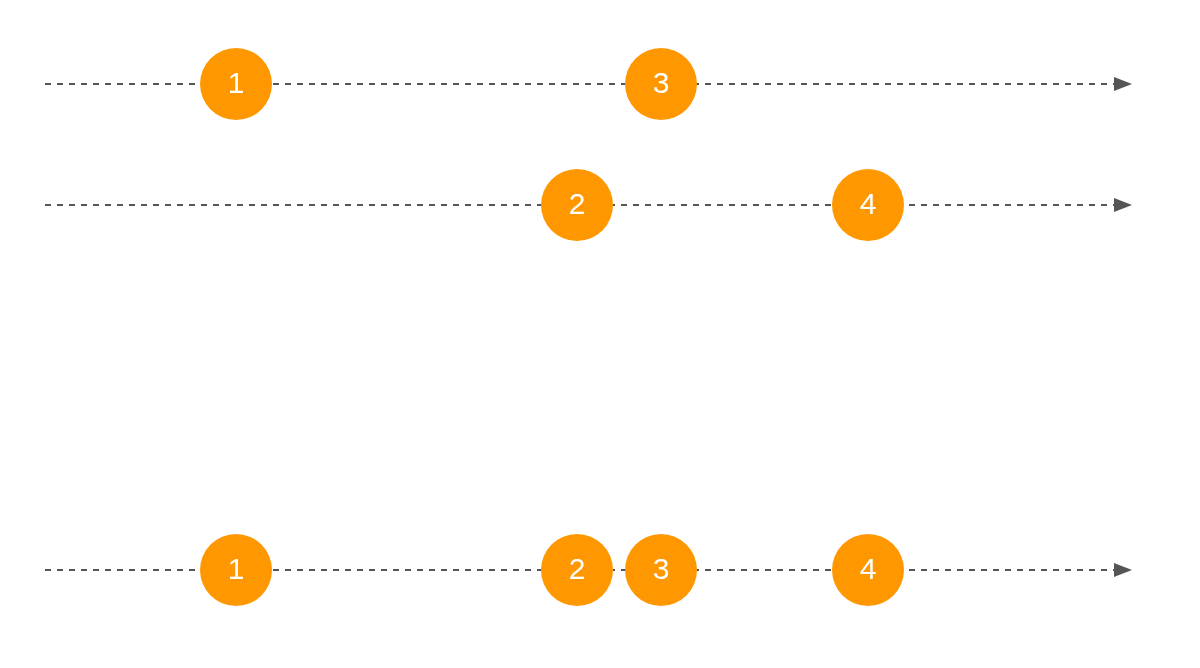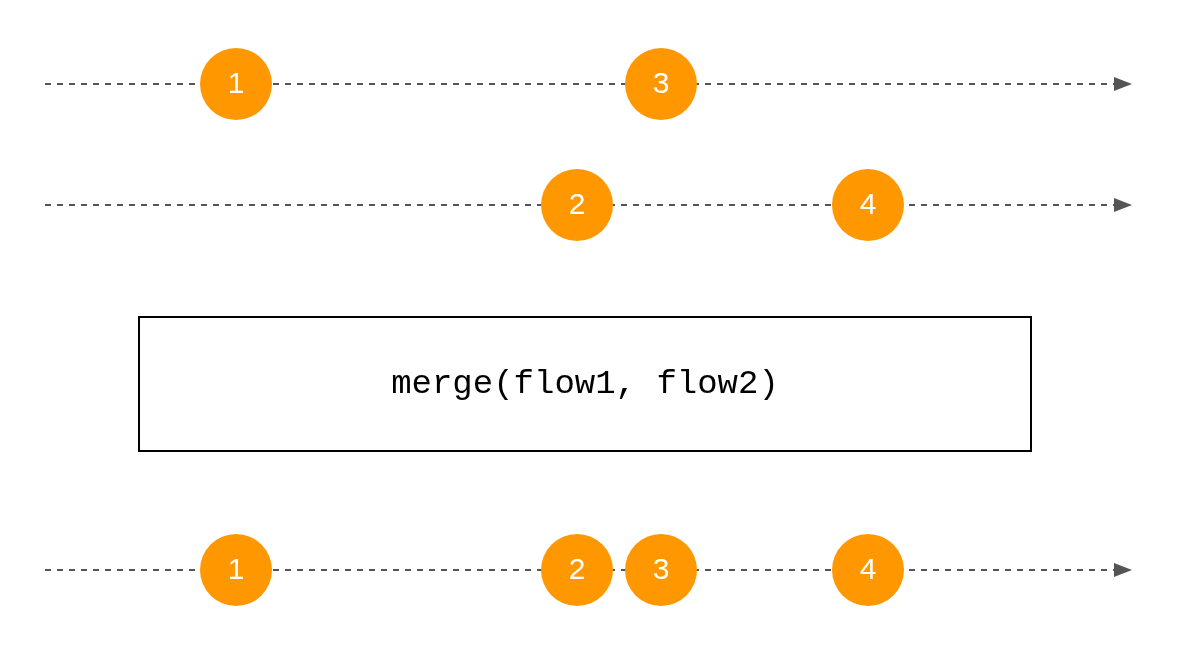--- a/index.html
+++ b/index.html
@@ -88,23 +88,20 @@
     </svg>
   </div>
 
   <div class="timeline-row" id="row-1" style="top: 205px;">
     <svg class="timeline-svg" viewBox="0 0 1200 20">
       <line class="tl-line" x1="45" y1="10" x2="1125" y2="10" stroke="#555555" stroke-width="2" stroke-dasharray="6,6"></line>
       <polygon class="tl-arrow" points="1114,3 1132,10 1114,17" fill="#555555"></polygon>
     </svg>
   </div>
 
-  <div id="op-box" style="left: 138px; top: 316px; width: 894px; height: 136px; border-color: rgb(0, 0, 0); background: rgb(255, 255, 255);">
-    <span id="op-box-label" style="color: rgb(0, 0, 0);">merge(flow1, flow2)</span>
-  </div>
 
   <div class="timeline-row" id="row-2" style="top: 570px;">
     <svg class="timeline-svg" viewBox="0 0 1200 20">
       <line class="tl-line" x1="45" y1="10" x2="1125" y2="10" stroke="#555555" stroke-width="2" stroke-dasharray="6,6"></line>
       <polygon class="tl-arrow" points="1114,3 1132,10 1114,17" fill="#555555"></polygon>
     </svg>
   </div>
 
 <div class="marble" style="width: 72px; height: 72px; left: 200px; top: 48px; background: rgb(255, 152, 0); color: rgb(255, 255, 255);">
       <span class="marble-label">1</span>

